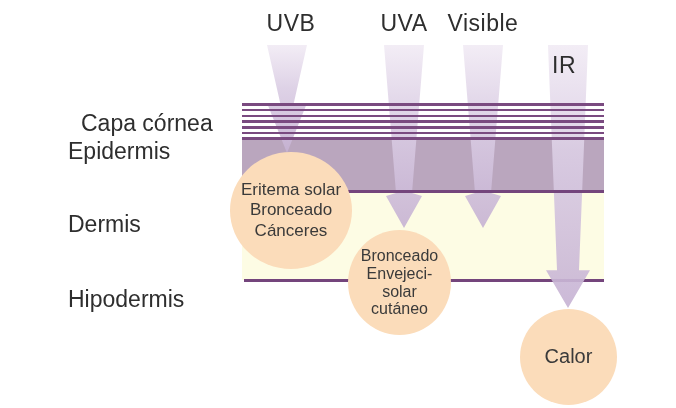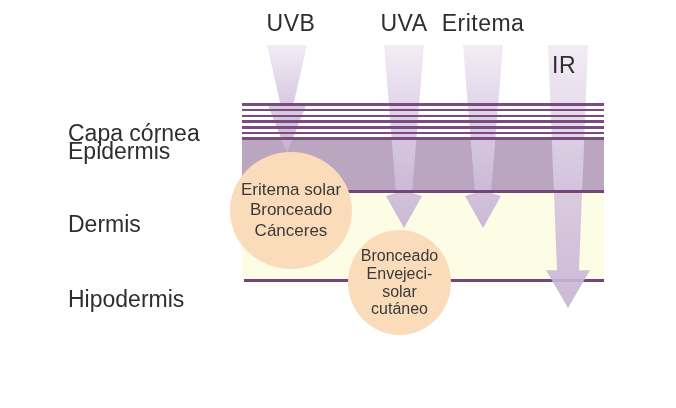--- a/index.html
+++ b/index.html
@@ -61,21 +61,21 @@
   #beam-ir{
     left:546px;top:45px;width:44px;height:263px;
     clip-path:polygon(4.5% 0%,95.5% 0%,75% 85.6%,100% 85.6%,50% 100%,0% 85.6%,25% 85.6%);
   }
 
   
   .layer-label{
     position:absolute;left:68px;
     font-size:23px;color:#2e2e2e;white-space:nowrap;z-index:6;
   }
-  #label-cornea{top:120px;}
+  #label-cornea{top:110px;margin-left:13px;}
   #label-epidermis{top:138px;}
   #label-dermis{top:211px;}
   #label-hipodermis{top:286px;}
 
   
   .bubble{
     position:absolute;z-index:4;border-radius:50%;
     background:#fbdcba;
     display:flex;flex-direction:column;justify-content:center;
     text-align:center;color:#3a3a3a;line-height:1.18;
@@ -85,21 +85,21 @@
   #bubble-ir{left:520px;top:309px;width:97px;height:96px;font-size:20px;}
   .bubble span{display:block;}
 </style>
 </head>
 <body>
 
 <div id="canvas">
 
   <div class="rad-label" id="rad-uvb">UVB</div>
   <div class="rad-label" id="rad-uva">UVA</div>
-  <div class="rad-label" id="rad-visible">Eritema</div>
+  <div class="rad-label" id="rad-visible">Visible</div>
   <div class="rad-label" id="rad-ir">IR</div>
 
   <div class="band" id="band-epidermis"></div>
   <div class="band" id="band-dermis"></div>
   <div id="line-dermis-hipodermis"></div>
 
   <div class="beam" id="beam-uvb"></div>
   <div class="beam" id="beam-uva"></div>
   <div class="beam" id="beam-visible"></div>
   <div class="beam" id="beam-ir"></div>
@@ -116,14 +116,17 @@
     <span>Eritema solar</span>
     <span>Bronceado</span>
     <span>Cánceres</span>
   </div>
   <div class="bubble" id="bubble-uva">
     <span>Bronceado</span>
     <span>Envejeci-</span>
     <span>solar</span>
     <span>cutáneo</span>
   </div>
+  <div class="bubble" id="bubble-ir">
+    <span>Calor</span>
+  </div>
 
 </div>
 
 </body></html>

